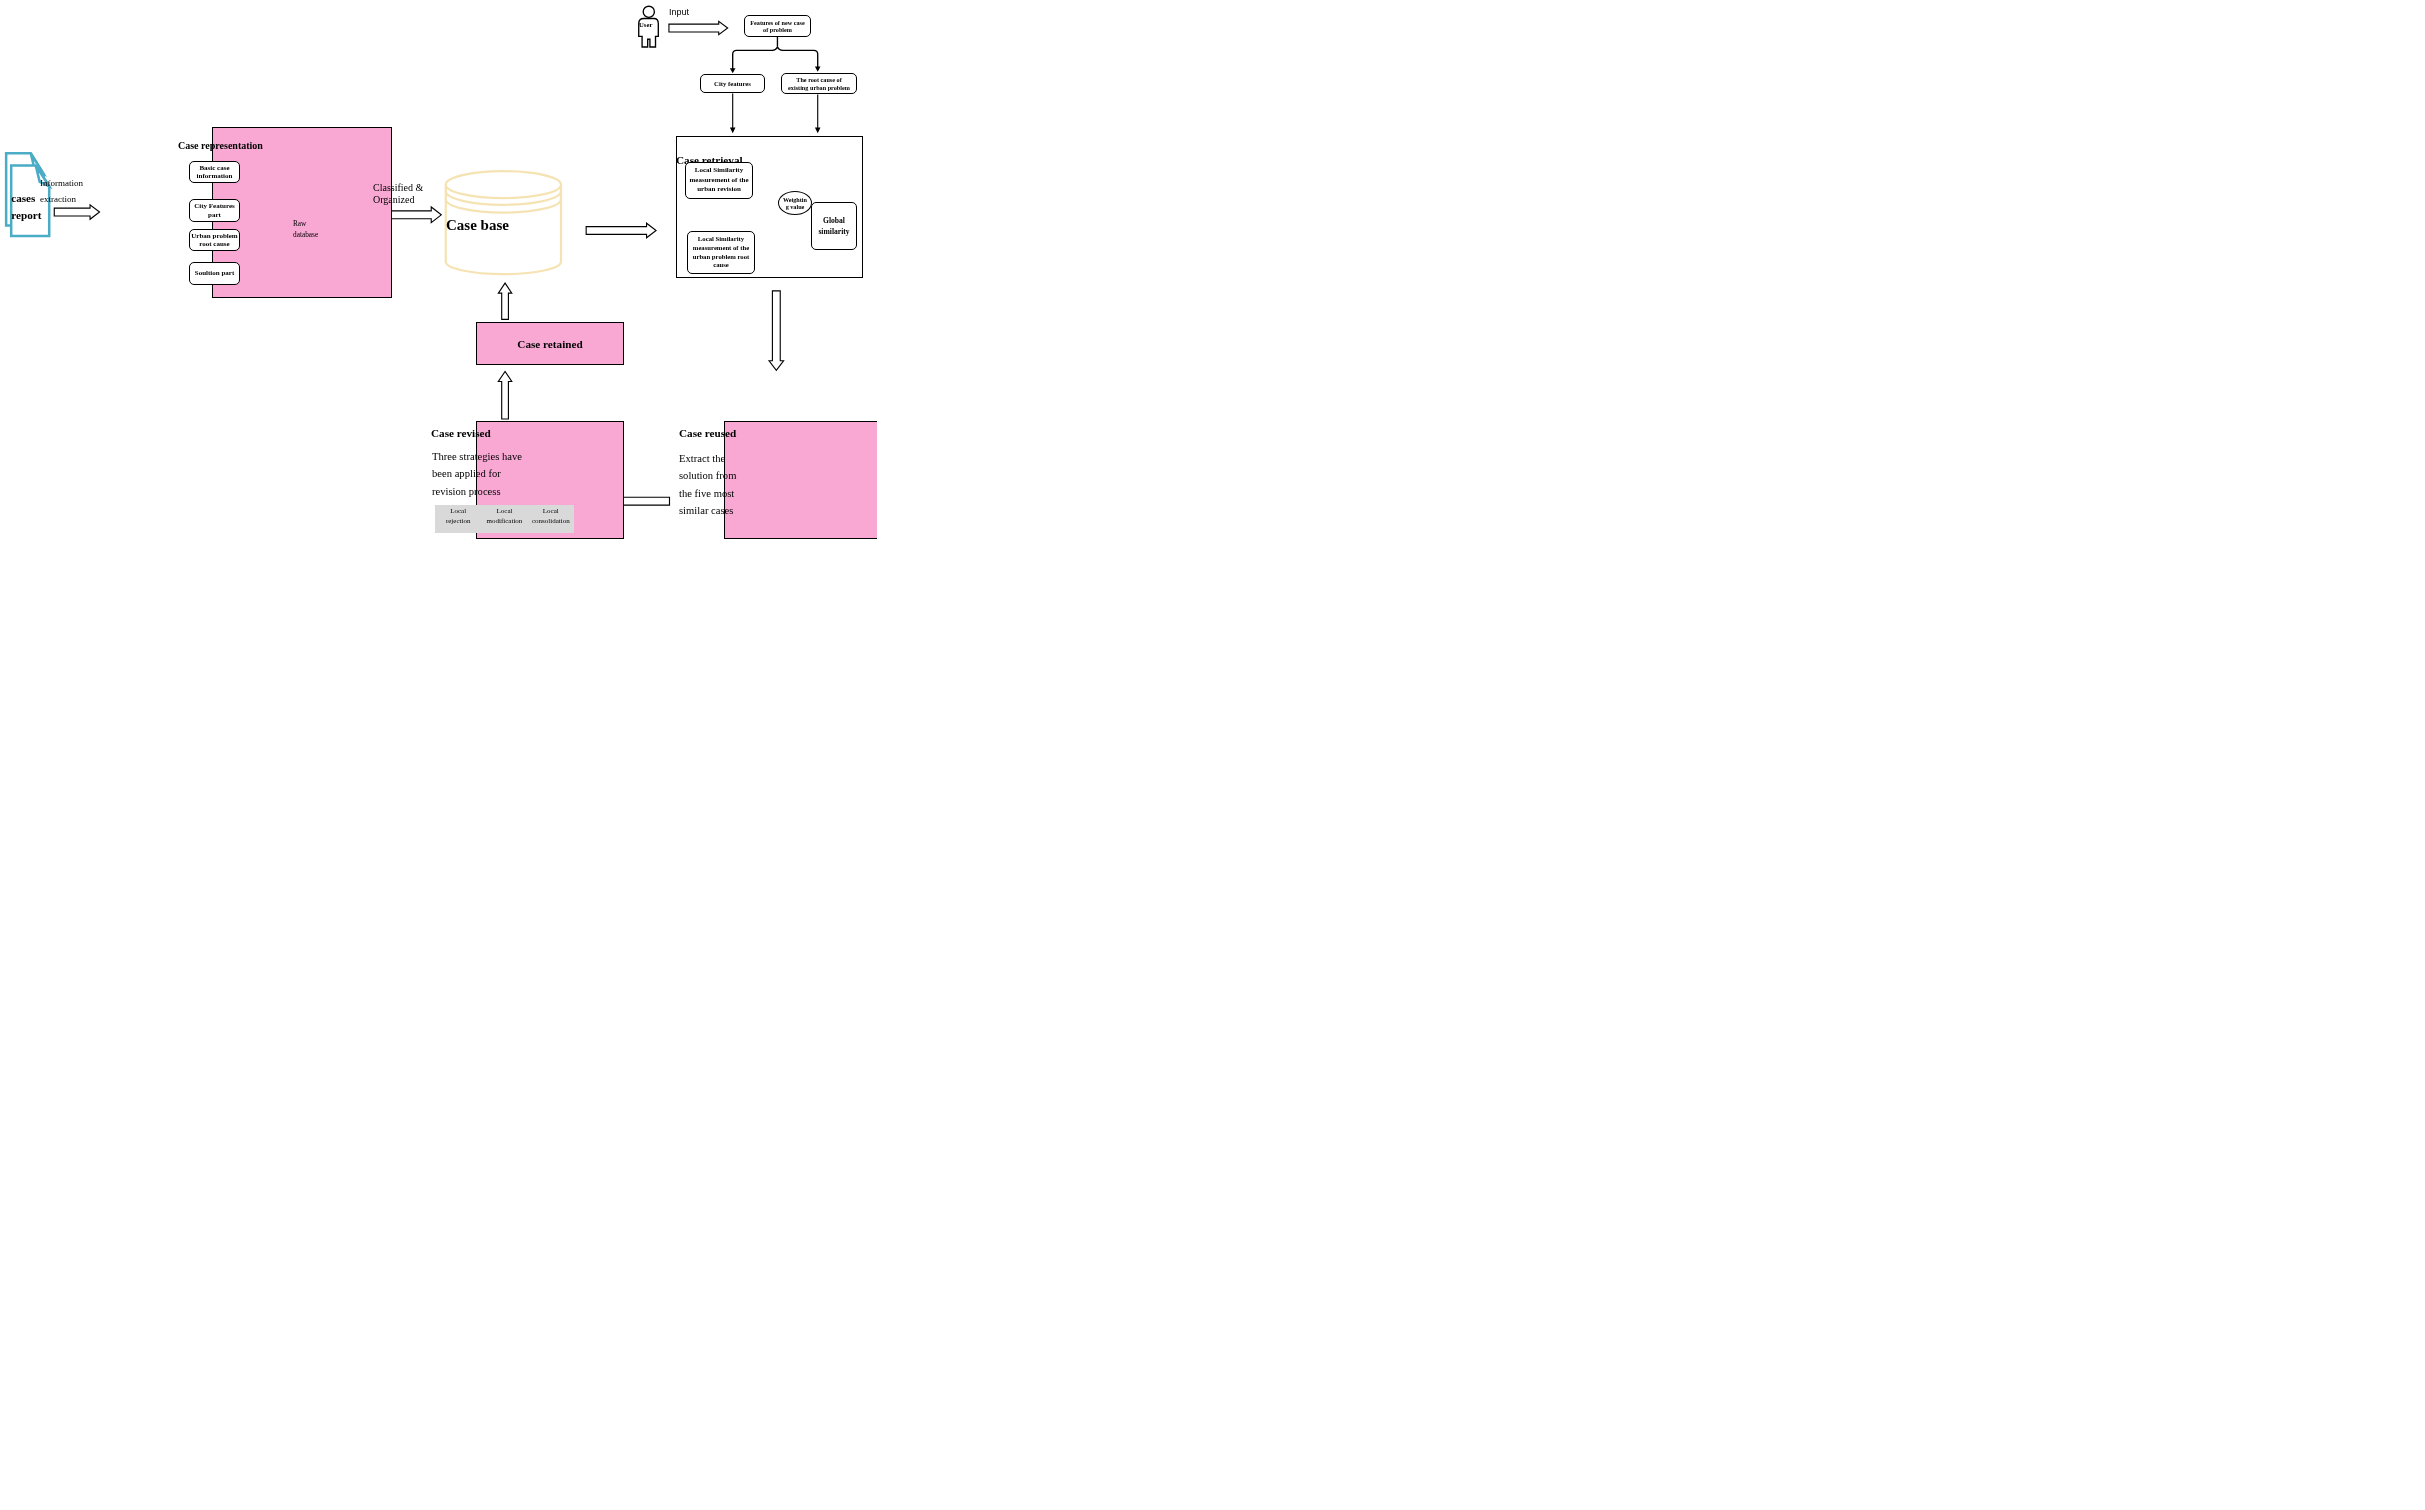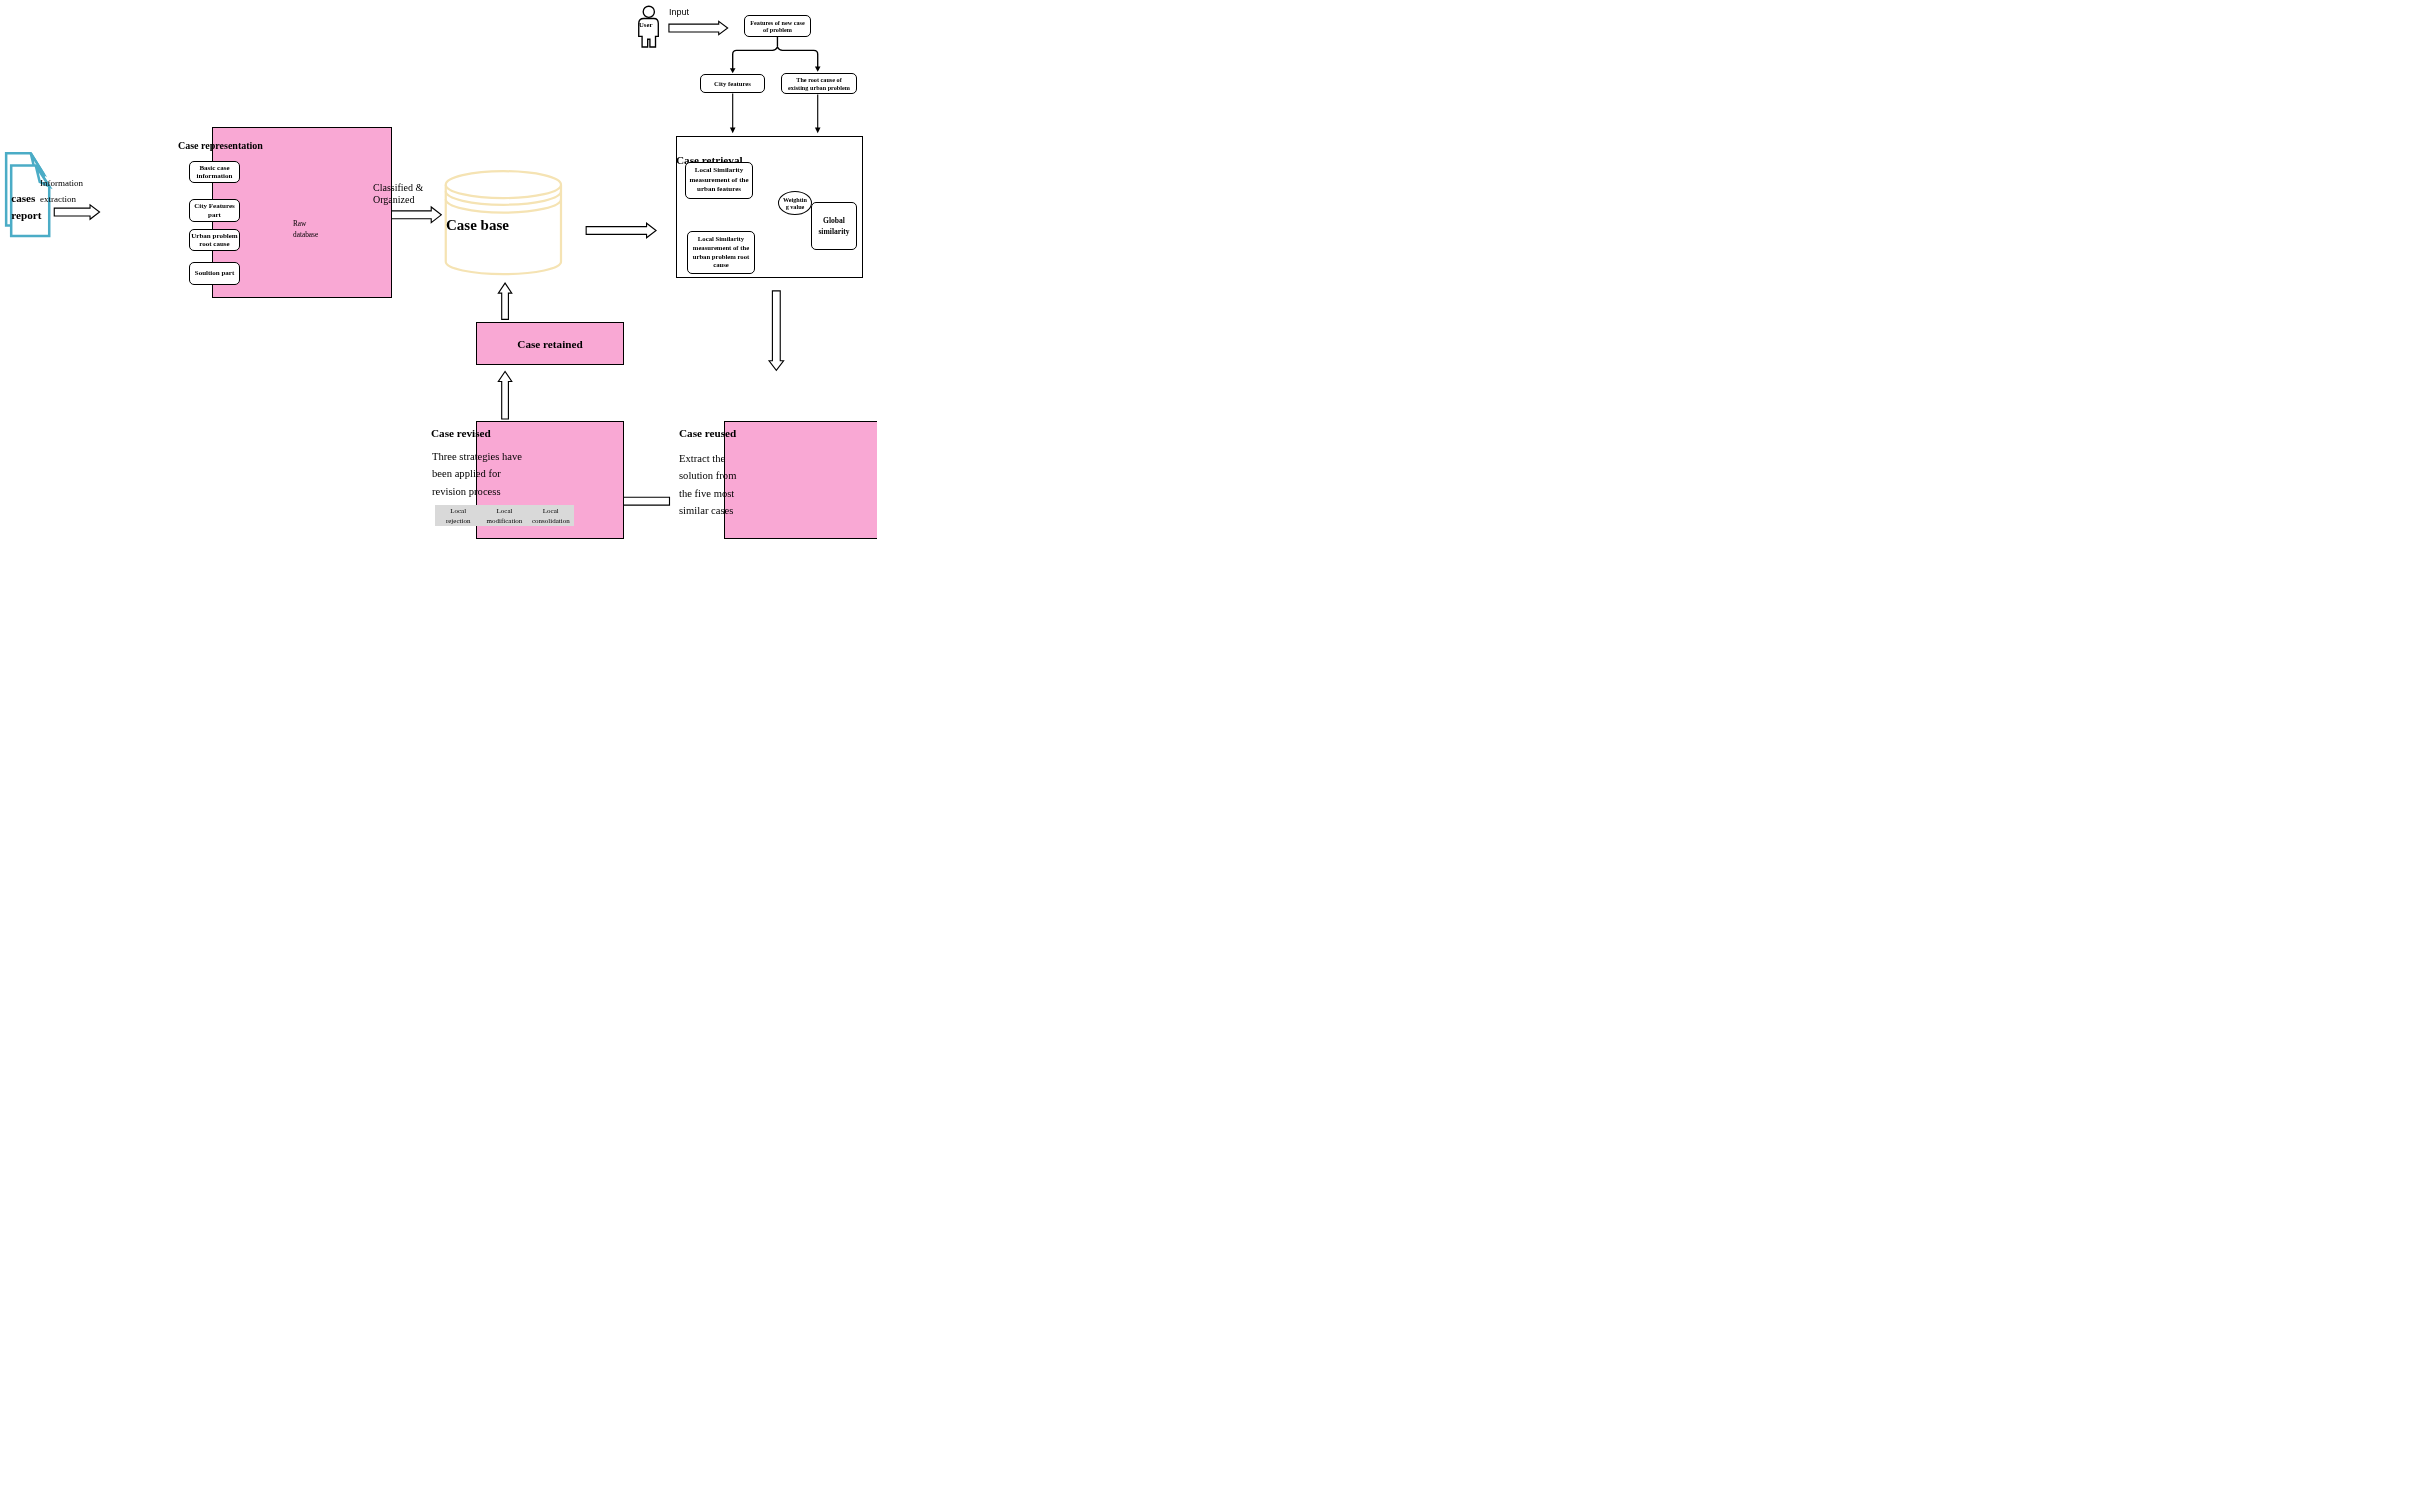--- a/index.html
+++ b/index.html
@@ -150,21 +150,21 @@
     <div>Case retained</div>
   </div>
 
   <div class="abs box" style="left:431px;top:421px;width:148px;height:118px;"></div>
   <div class="t b" style="left:431px;top:427px;width:148px;font-size:11.2px;">Case revised</div>
   <div class="t" style="left:432px;top:448px;width:146px;font-size:10.6px;line-height:17.3px;">
     <div>Three strategies have</div>
     <div>been applied for</div>
     <div>revision process</div>
   </div>
-  <div class="abs strip" style="left:435px;top:505px;width:139px;height:21px;font-size:7px;line-height:9.5px;">
+  <div class="abs strip" style="left:435px;top:505px;width:139px;height:28px;font-size:7px;line-height:9.5px;">
     <div class="cell">
       <div>Local</div>
       <div>rejection</div>
     </div>
     <div class="cell">
       <div>Local</div>
       <div>modification</div>
     </div>
     <div class="cell">
       <div>Local</div>
@@ -196,21 +196,21 @@
     <div>The root cause of</div>
     <div>existing urban problem</div>
   </div>
 
   <div class="abs box-thick" style="left:676px;top:136px;width:187px;height:142px;"></div>
   <div class="t b" style="left:676px;top:140px;width:150px;font-size:11.2px;margin-top:14px;">Case retrieval</div>
 
   <div class="abs rbox flexc b" style="left:685px;top:162px;width:68px;height:37px;font-size:7px;line-height:9.5px;">
     <div>Local Similarity</div>
     <div>measurement of the</div>
-    <div>urban features</div>
+    <div>urban revision</div>
   </div>
 
   <div class="abs rbox flexc b" style="left:687px;top:231px;width:68px;height:43px;font-size:6.7px;line-height:8.7px;">
     <div>Local Similarity</div>
     <div>measurement of the</div>
     <div>urban problem root</div>
     <div>cause</div>
   </div>
 
   <div class="abs ellipse flexc b" style="left:778px;top:191px;width:34px;height:24px;font-size:6.2px;line-height:7px;">

